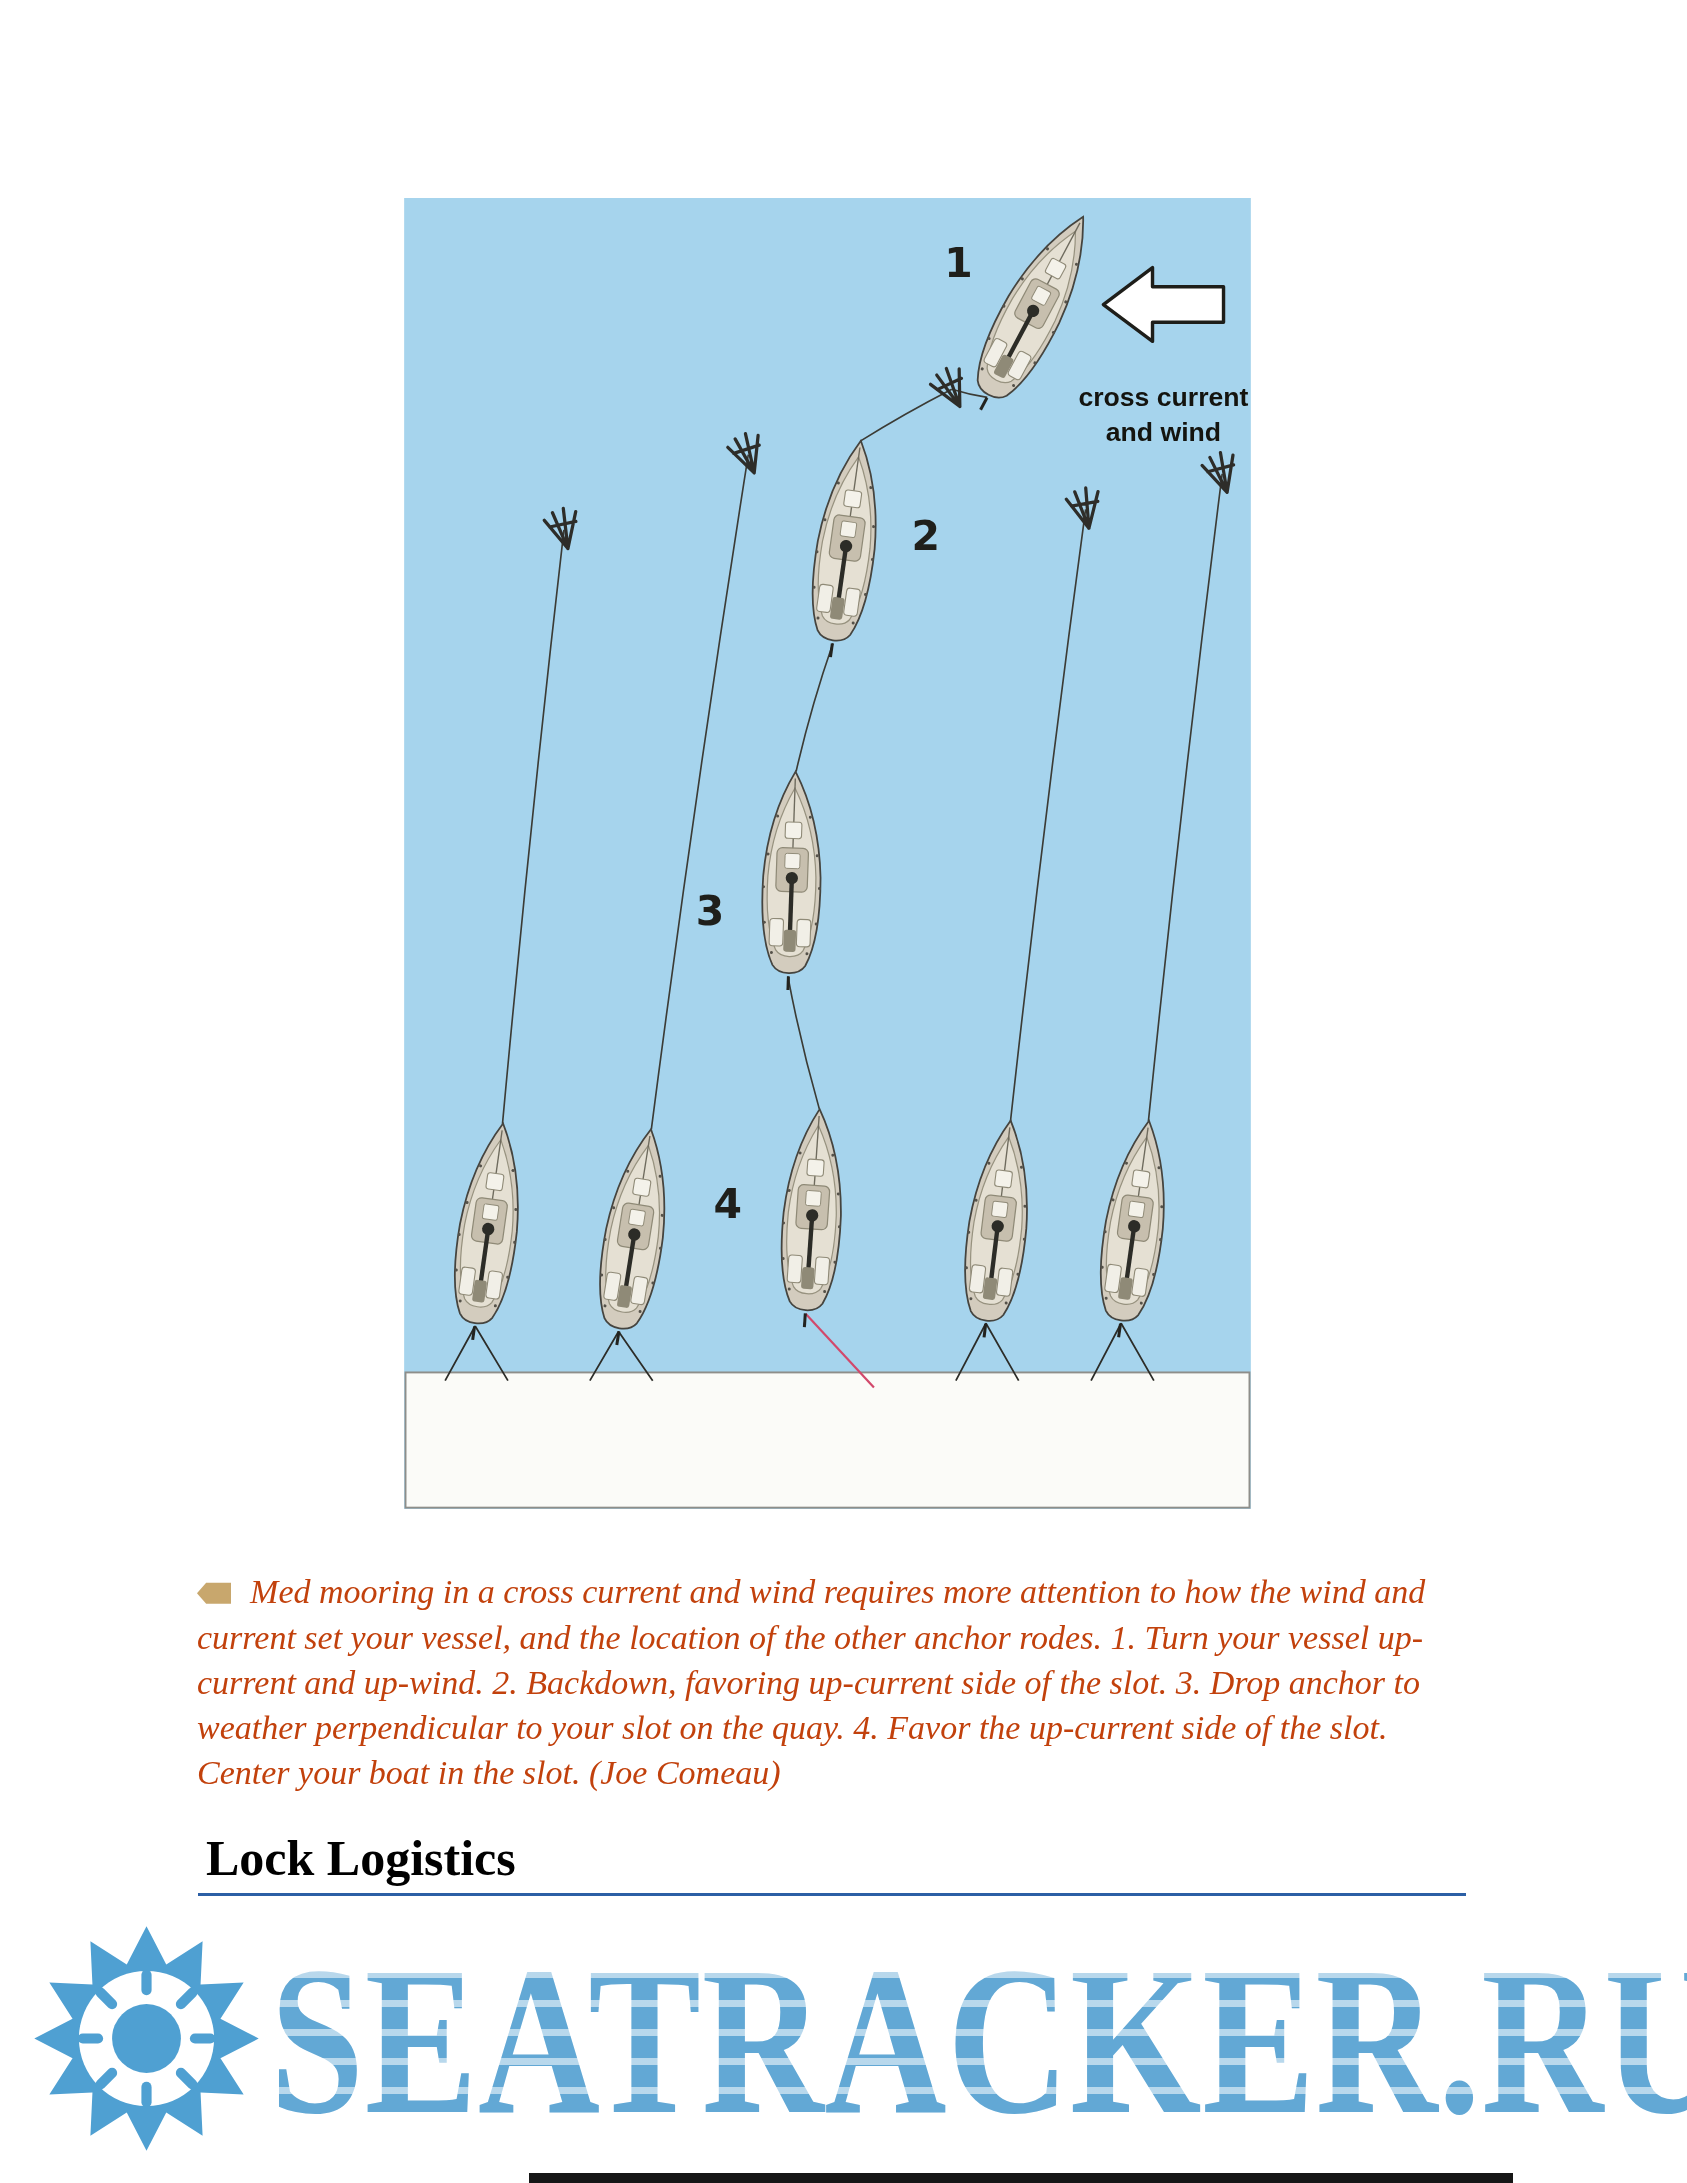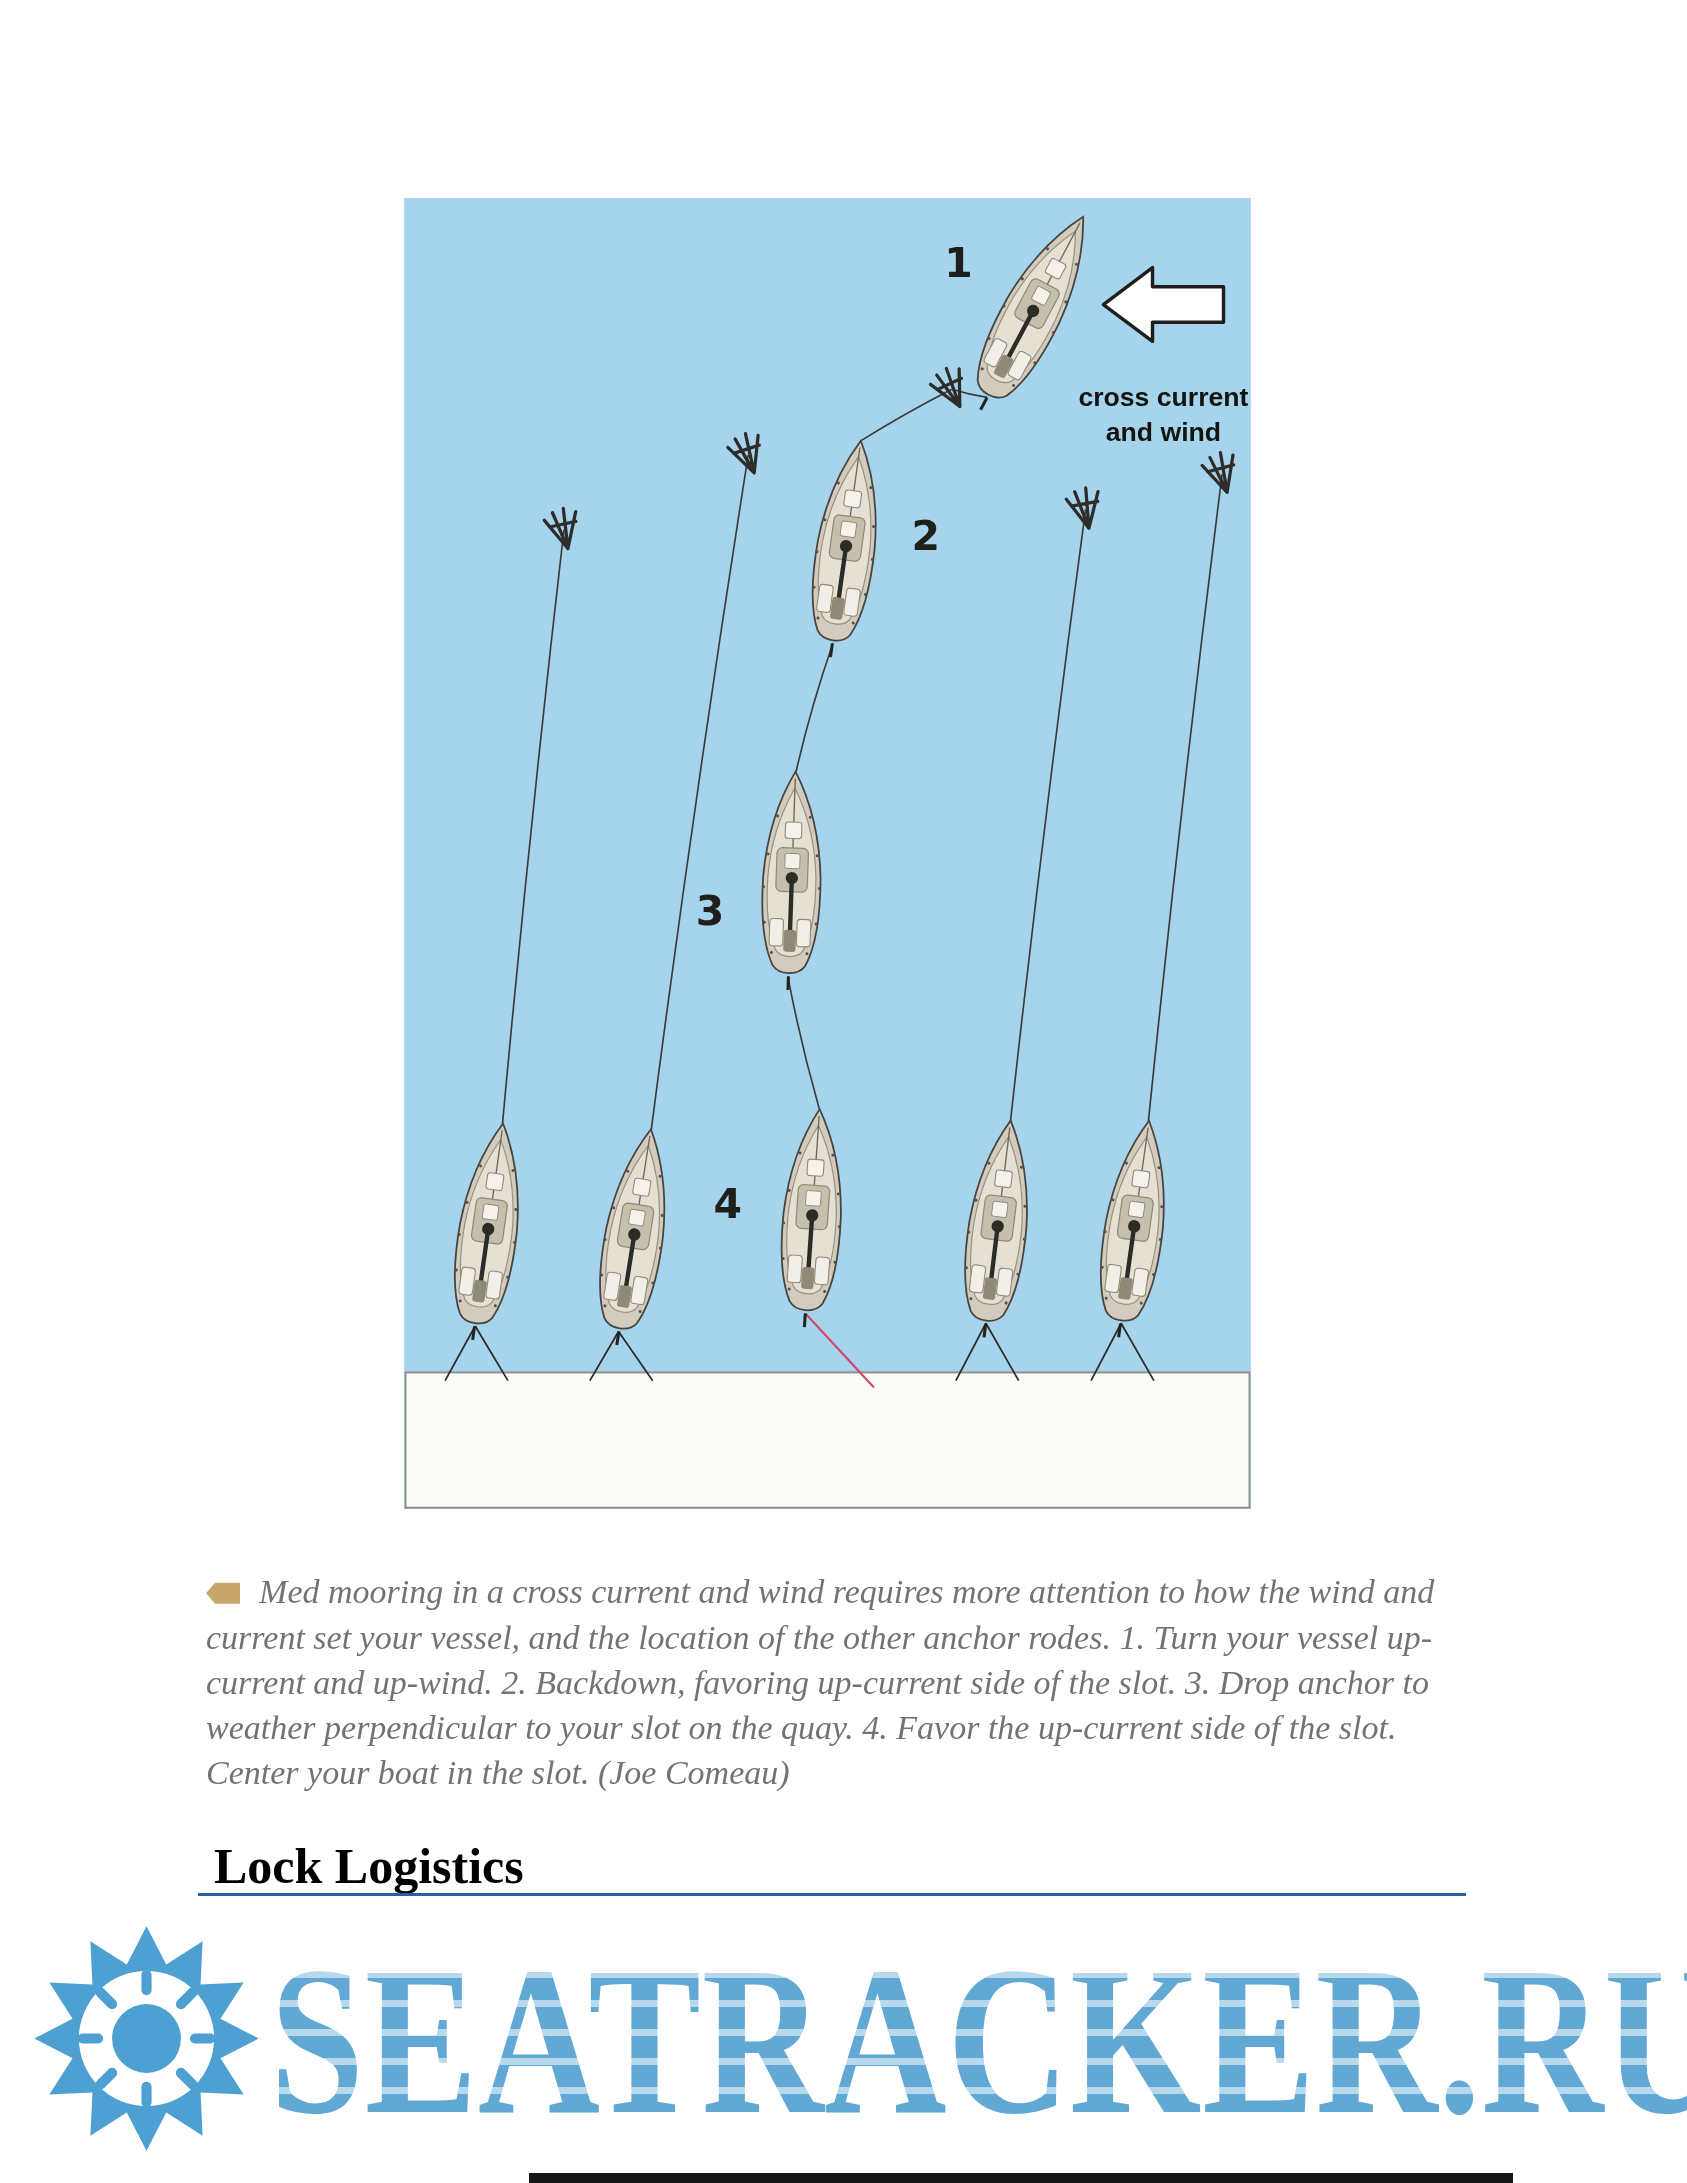--- a/index.html
+++ b/index.html
@@ -8,26 +8,26 @@
 
   
   .figure{position:absolute;left:404px;top:198px;width:847px;height:1311px;}
   .figure svg{display:block;width:100%;height:100%;}
   .rode{fill:none;stroke:#3b3b35;stroke-width:1.2;}
   .mooring-line{fill:none;stroke:#2c2c28;stroke-width:1.3;}
   .num{font-family:"DejaVu Sans",sans-serif;font-weight:bold;font-size:30px;fill:#1f1f1b;}
   .wind-label{font-family:"Liberation Sans",sans-serif;font-weight:bold;font-size:19.5px;fill:#14140f;}
 
   
-  .caption{position:absolute;left:206px;top:1536px;width:1280px;font-style:italic;
-           font-size:34px;line-height:1.32;color:#737373;}
+  .caption{position:absolute;left:197px;top:1536px;width:1280px;font-style:italic;
+           font-size:34px;line-height:1.32;color:#c2410c;}
   .caption-icon{display:inline-block;vertical-align:-1.3px;margin-right:10.6px;}
 
   
-  .heading{position:absolute;left:198px;top:1821px;margin:16px;font-size:50px;font-weight:700;color:#000;}
+  .heading{position:absolute;left:198px;top:1821px;margin:8px;font-size:50px;font-weight:700;color:#000;}
   .rule{position:absolute;left:198px;top:1893px;width:1268px;height:3.3px;background:#2b5fa5;}
 
   
   .watermark-sun{position:absolute;left:18.5px;top:1911px;width:255px;height:255px;}
   .watermark-text{position:absolute;left:270px;top:1931px;height:218px;display:flex;align-items:center;
                   font-family:"Liberation Serif",serif;font-weight:700;font-size:169px;color:#62a8d5;
                   letter-spacing:0.7px;white-space:nowrap;transform:scaleY(1.26);transform-origin:left center;}
   .watermark-stripes{position:absolute;left:265px;top:1920px;width:1409px;height:242px;pointer-events:none;
                   background:repeating-linear-gradient(to bottom, rgba(255,255,255,0) 0 22.5px, rgba(255,255,255,.55) 22.5px 29px);}
   .bottom-bar{position:absolute;left:529px;top:2173px;width:984px;height:10px;background:#161616;}

